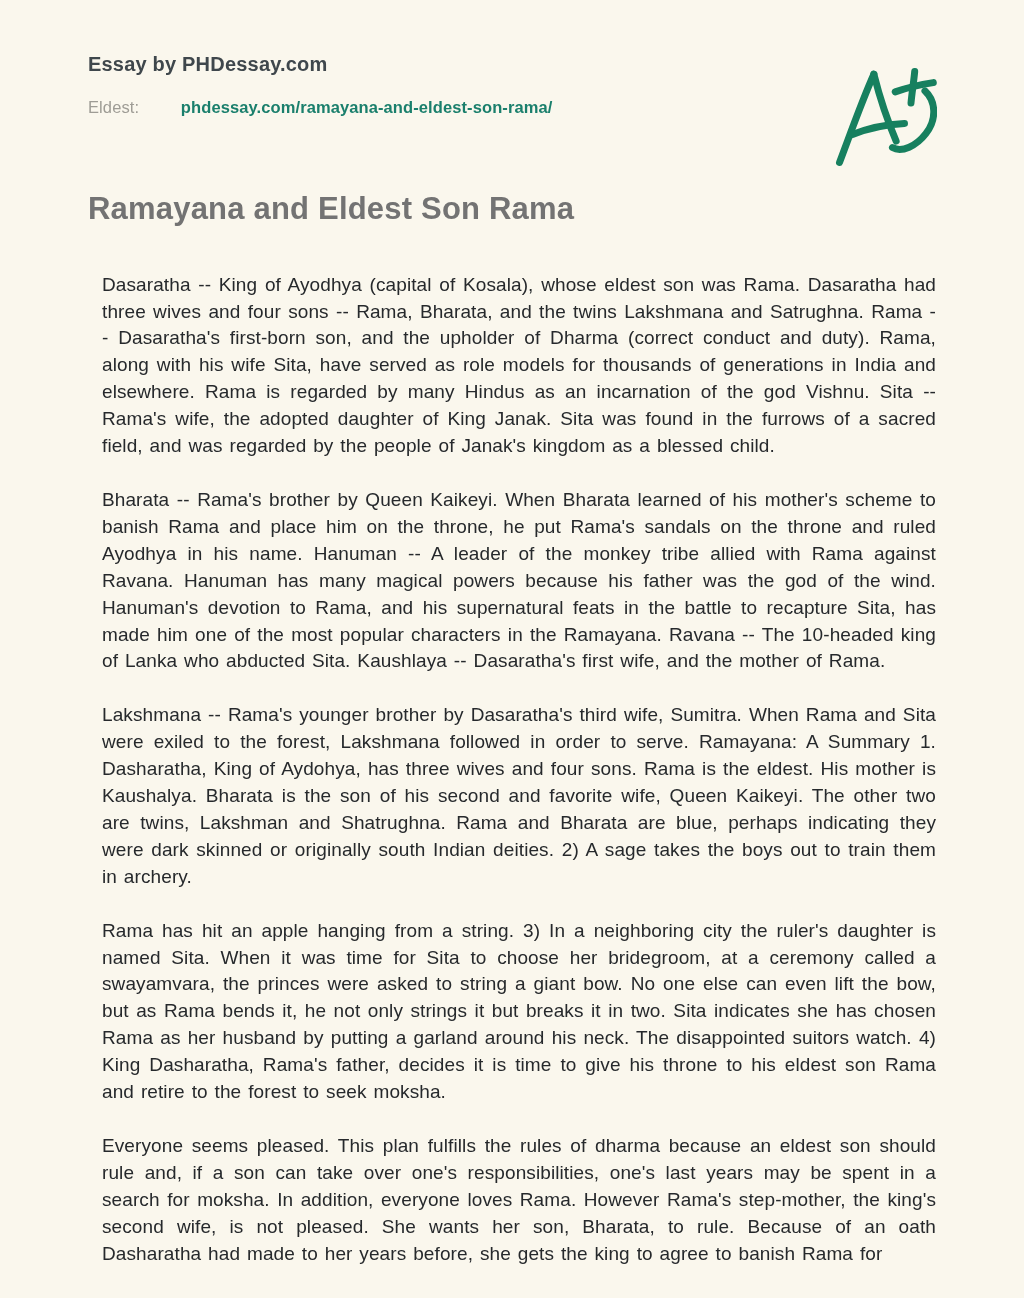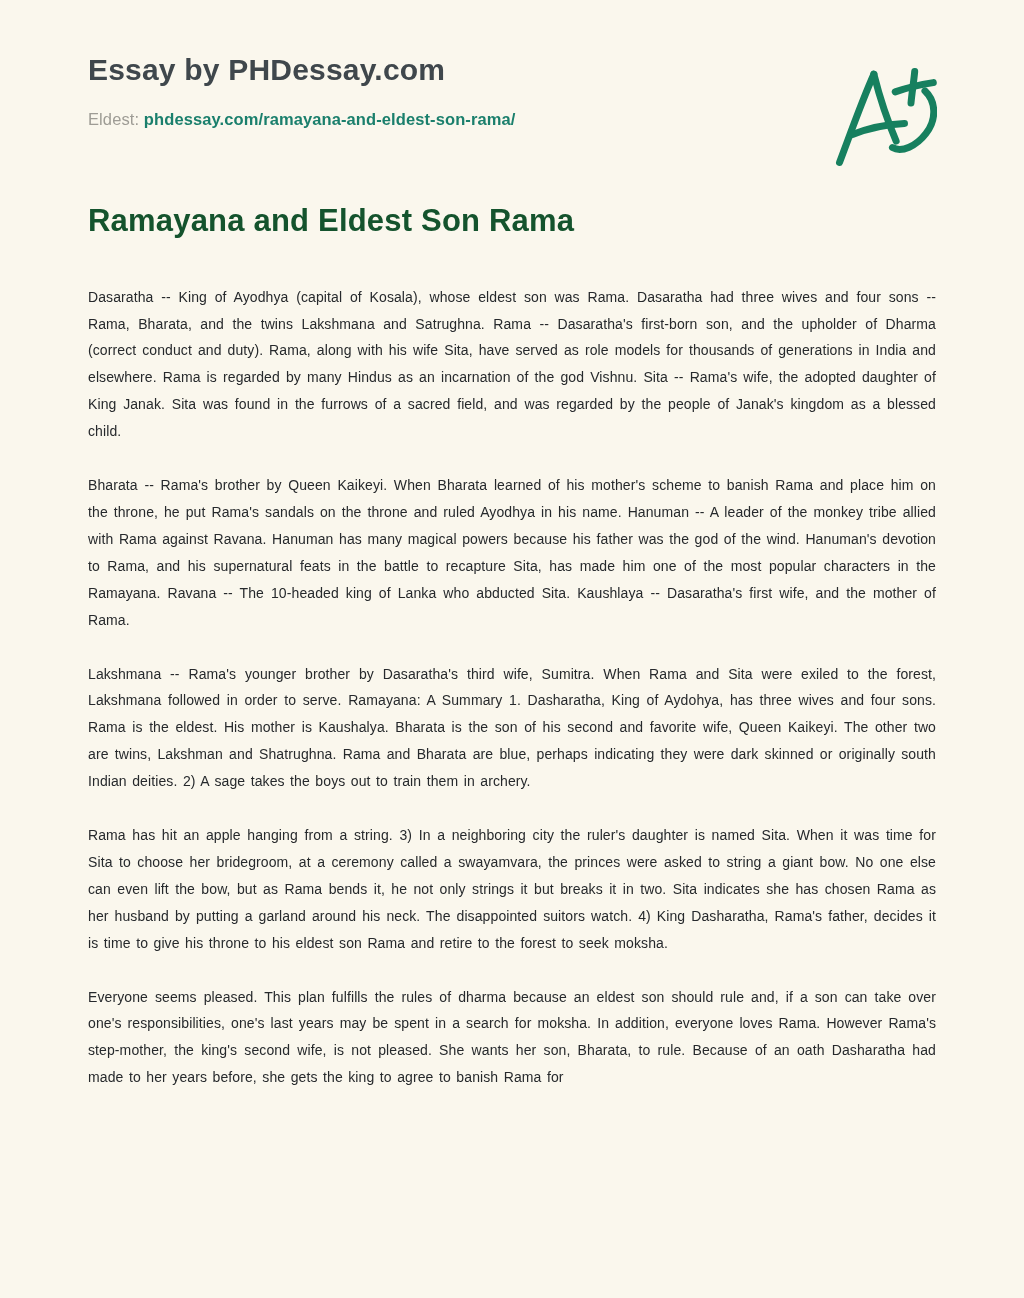--- a/index.html
+++ b/index.html
@@ -9,59 +9,60 @@
     height: 1298px;
     margin: 0 auto;
     background: #FAF7ED;
     overflow: hidden;
     position: relative;
     padding: 52px 88px 0 88px;
     font-family: "Liberation Sans", sans-serif;
   }
   .header-row { position: relative; }
   .brand-title {
-    font-size: 30px;
+    font-size: 20px;
     font-weight: 700;
     color: #3F474C;
     letter-spacing: 0.2px;
     line-height: 1.2;
     margin: 0;
   }
   .source-row {
     margin-top: 22px;
     font-size: 16.5px;
     letter-spacing: 0.1px;
   }
   .source-label { color: #9E9C95; }
   .source-link {
     color: #1A7F6C;
     font-weight: 700;
     text-decoration: none;
     cursor: pointer;
+    margin-left: 37px;
   }
   .logo {
     position: absolute;
     top: 8px;
     right: -1px;
     width: 104px;
     height: 112px;
   }
   .logo svg { display: block; width: 100%; height: 100%; }
   .article-title {
     margin: 74px 0 0 0;
     font-size: 31px;
     font-weight: 700;
-    color: #14532d;
+    color: #737373;
     letter-spacing: 0.2px;
     line-height: 1.15;
   }
   .essay { margin-top: 45px; }
   .essay p {
-    margin: 0 0 27px 0;
-    font-size: 14px;
+    margin: 0 0 27px 14px;
+    font-size: 19px;
     line-height: 26.9px;
     color: #26292C;
     text-align: justify;
     letter-spacing: 0.1px;
     word-spacing: 1.5px;
   }
 </style>
 </head>
 <body>
 

